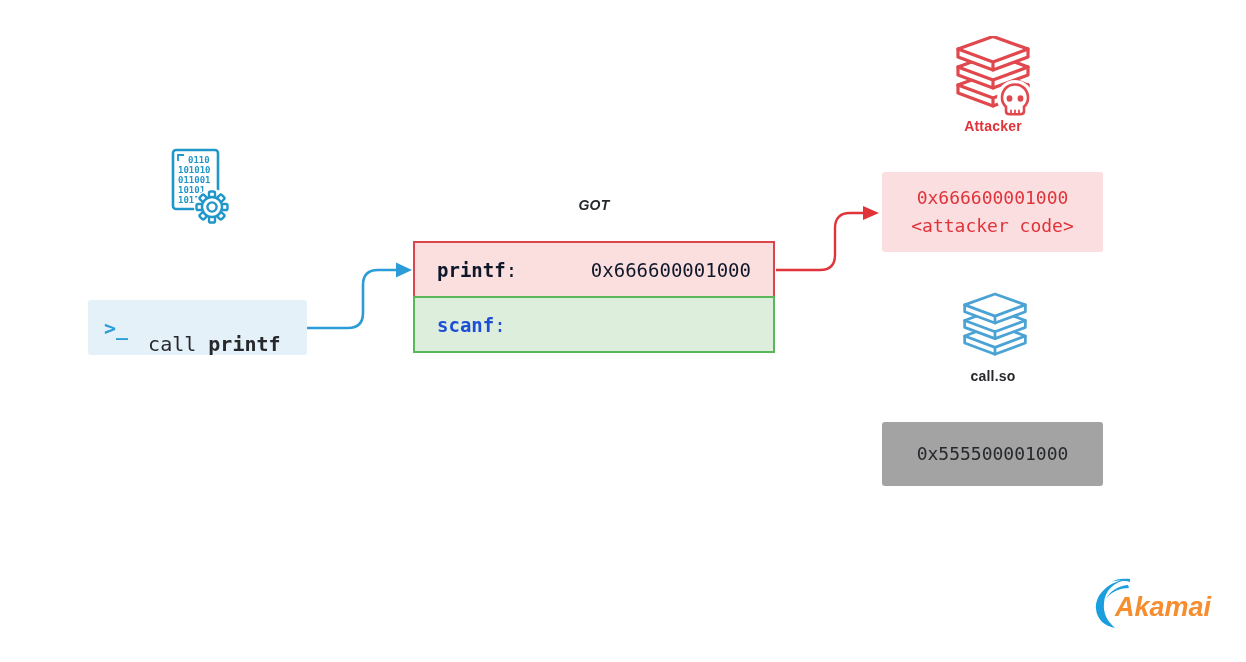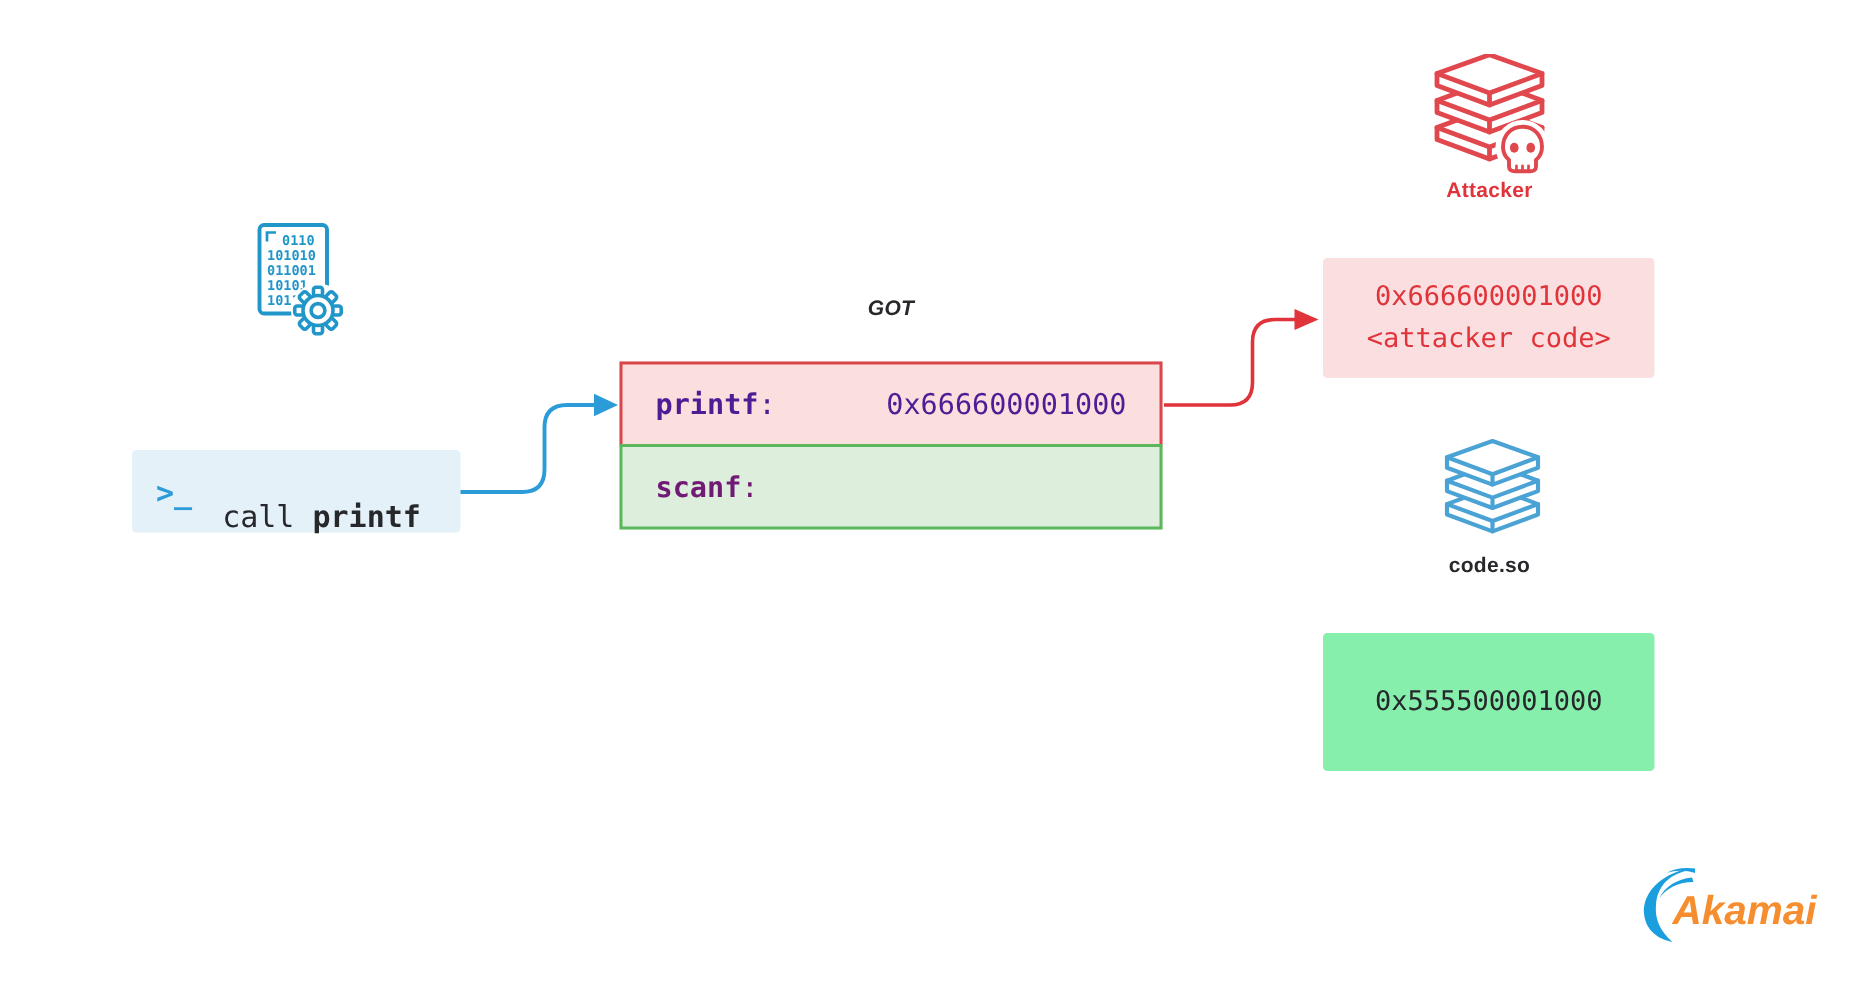--- a/index.html
+++ b/index.html
@@ -44,36 +44,36 @@
   .got-table { left: 413px; top: 241px; width: 362px; }
   .got-row {
     height: 57px;
     display: flex; align-items: center; justify-content: space-between;
     padding: 0 22px;
     font-family: "DejaVu Sans Mono", monospace;
     font-size: 19px;
     border: 2px solid;
   }
   .got-row + .got-row { margin-top: -2px; }
-  .row-compromised { background: #fbdede; border-color: #d9464b; color: #4c1d95; gap: 21px; }
-  .row-normal { background: #ddeedd; border-color: #5bb75b; color: #701a75; gap: 32px; }
+  .row-compromised { background: #fbdede; border-color: #d9464b; color: #0f172a; gap: 21px; }
+  .row-normal { background: #ddeedd; border-color: #5bb75b; color: #1d4ed8; gap: 32px; }
   .fn-name { font-weight: bold; }
 
   
   .addr-box {
     width: 221px;
     border-radius: 3px;
     display: flex; flex-direction: column; justify-content: center; align-items: center;
     font-family: "DejaVu Sans Mono", monospace;
     font-size: 18px;
     line-height: 1.55;
     text-align: center;
   }
   .attacker-box { left: 882px; top: 172px; height: 80px; background: #fbdfe0; color: #e0333a; }
-  .libc-box { left: 882px; top: 422px; height: 92px; background: #86efac; color: #26282b; align-items: center; }
+  .libc-box { left: 882px; top: 422px; height: 64px; background: #a3a3a3; color: #26282b; align-items: center; }
 </style>
 </head>
 <body>
 
 <div class="canvas">
 
   <svg class="abs" style="left:158px; top:146px;" width="88" height="88" viewBox="0 0 88 88">
     <g>
       <rect x="15" y="4" width="45" height="59" rx="3" fill="#ffffff" stroke="#2196c9" stroke-width="2.6"></rect>
       <path d="M20,15 L20,9 L26,9" fill="none" stroke="#2196c9" stroke-width="1.8"></path>
@@ -177,21 +177,21 @@
         <path d="M10,31 L45,18 L80,31 L80,39 L45,52 L10,39 Z"></path>
         <path d="M10,31 L45,44 L80,31 M45,44 L45,52" fill="none"></path>
       </g>
       <g>
         <path d="M10,13 L45,0.5 L80,13 L80,21 L45,34 L10,21 Z"></path>
         <path d="M10,13 L45,26 L80,13 M45,26 L45,34" fill="none"></path>
       </g>
     </g>
   </svg>
 
-  <div class="abs section-label" style="left:912px; top:368px; width:162px;">code.so</div>
+  <div class="abs section-label" style="left:912px; top:368px; width:162px;">call.so</div>
 
   <div class="abs addr-box libc-box">
     <div>0x555500001000</div>
   </div>
 
   <svg class="abs" style="left:1092px; top:576px;" width="120" height="52" viewBox="0 0 120 52">
     <g>
       <path d="M34,3 C14,7 3,20 4,33 C5,44 13,50 23,52 C15,45 11,37 12,27 C13,14 22,6 35,4 Z" fill="#1a9ede"></path>
       <path d="M36,9 C26,10 18,15 14,23 C19,16 27,12 37,12 Z" fill="#1a9ede"></path>
       <path d="M38,3 C31,2 24,3 19,6 C25,4 32,4 38,6 Z" fill="#1a9ede"></path>

